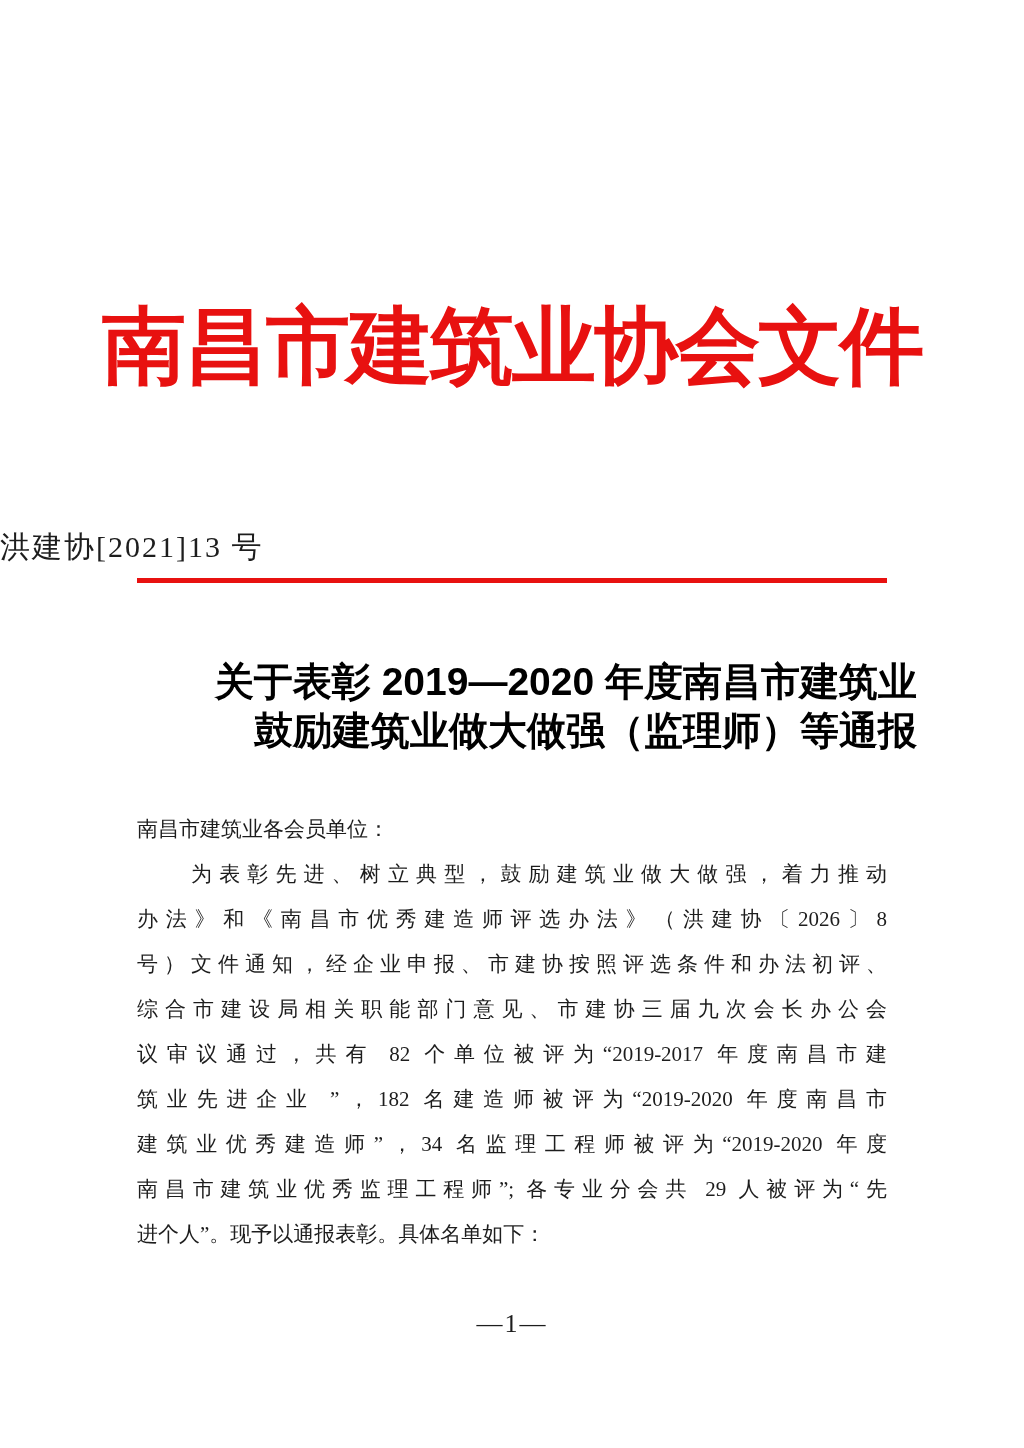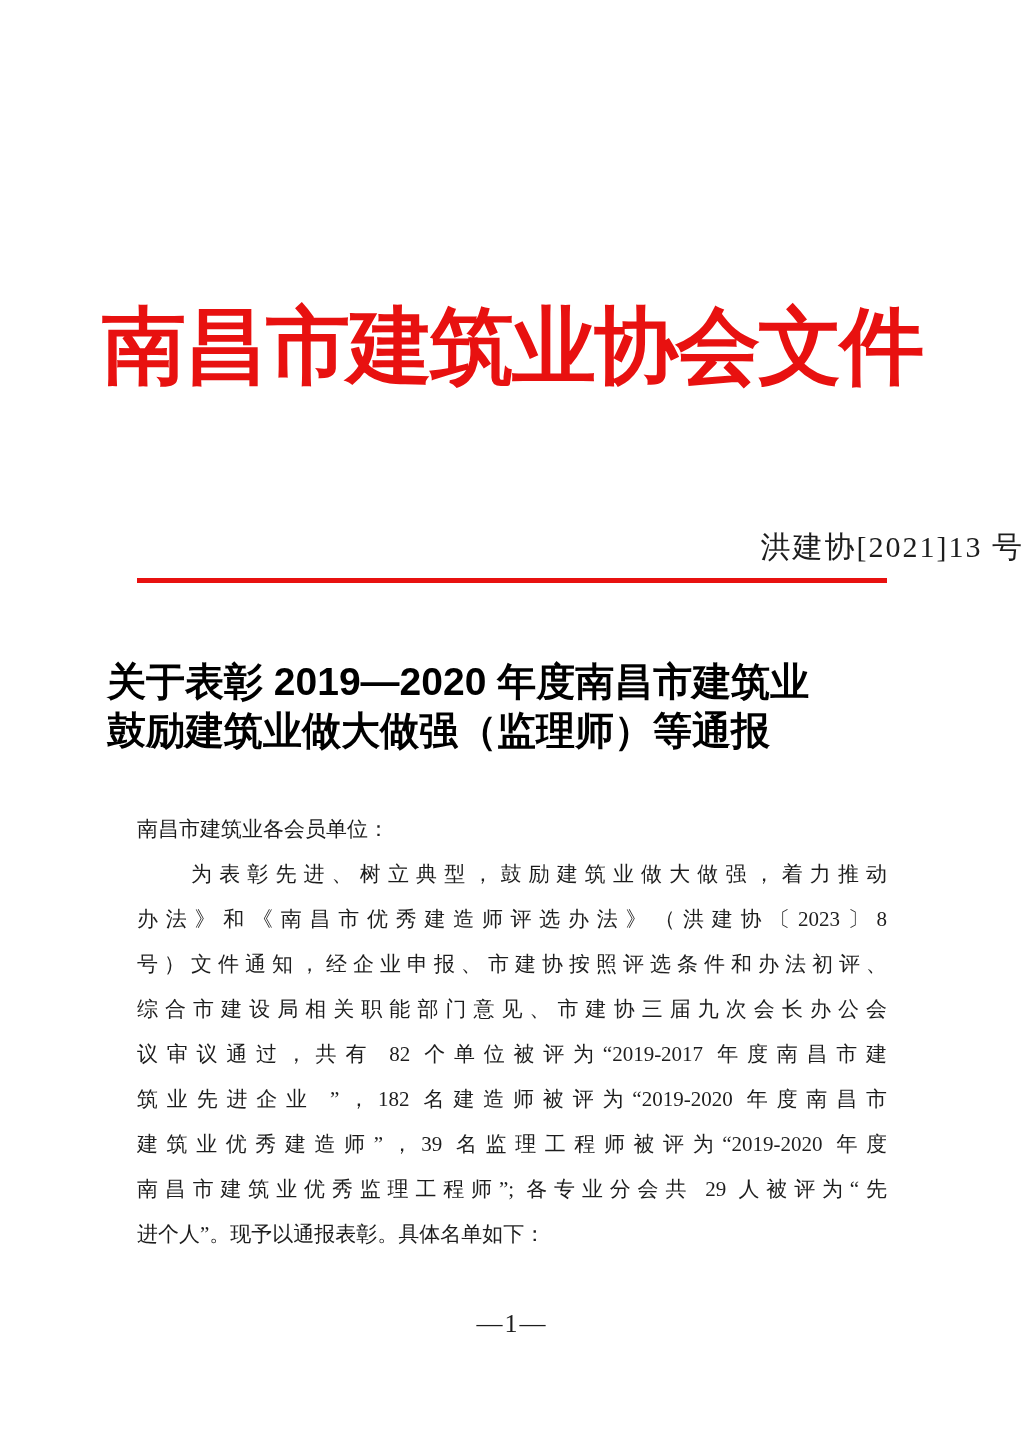--- a/index.html
+++ b/index.html
@@ -26,40 +26,40 @@
     font-weight: bold;
     letter-spacing: -2px;
     white-space: nowrap;
     color: var(--accent);
   }
   .doc-number {
     position: absolute;
     top: 524px;
     left: 0;
     width: 100%;
-    text-align: right;
+    text-align: left;
     font-size: 30px;
     line-height: 38px;
     letter-spacing: 2px;
     white-space: nowrap;
   }
   .red-rule {
     position: absolute;
     top: 574px;
     left: 137px;
     width: 750px;
     height: 5px;
     background: var(--accent);
   }
   .doc-title {
     position: absolute;
     top: 653px;
     left: 107px;
     width: 810px;
-    text-align: left;
+    text-align: right;
     font-family: "Liberation Sans", "DejaVu Sans", sans-serif;
     font-weight: bold;
     font-size: 39px;
     line-height: 49px;
     color: #000000;
   }
   .doc-title .t-line { white-space: nowrap; }
   .body-block {
     position: absolute;
     top: 803px;
@@ -101,25 +101,25 @@
   <div class="red-rule"></div>
 
   <div class="doc-title">
     <div class="t-line">关于表彰 2019—2020 年度南昌市建筑业</div>
     <div class="t-line">鼓励建筑业做大做强（监理师）等通报</div>
   </div>
 
   <div class="body-block">
     <div class="body-line">南昌市建筑业各会员单位：</div>
     <div class="body-line indent just">为表彰先进、树立典型，鼓励建筑业做大做强，着力推动</div>
-    <div class="body-line just">办法》和《南昌市优秀建造师评选办法》（洪建协〔2023〕8</div>
+    <div class="body-line just">办法》和《南昌市优秀建造师评选办法》（洪建协〔2026〕8</div>
     <div class="body-line just">号）文件通知，经企业申报、市建协按照评选条件和办法初评、</div>
     <div class="body-line just">综合市建设局相关职能部门意见、市建协三届九次会长办公会</div>
     <div class="body-line just">议审议通过，共有 82 个单位被评为“2019-2017 年度南昌市建</div>
     <div class="body-line just">筑业先进企业 ”，182 名建造师被评为“2019-2020 年度南昌市</div>
-    <div class="body-line just">建筑业优秀建造师”，39 名监理工程师被评为“2019-2020 年度</div>
+    <div class="body-line just">建筑业优秀建造师”，34 名监理工程师被评为“2019-2020 年度</div>
     <div class="body-line just">南昌市建筑业优秀监理工程师”; 各专业分会共 29 人被评为“先</div>
     <div class="body-line">进个人”。现予以通报表彰。具体名单如下：</div>
   </div>
 
   <div class="page-number">—1—</div>
 
 </div>
 
 </body></html>

